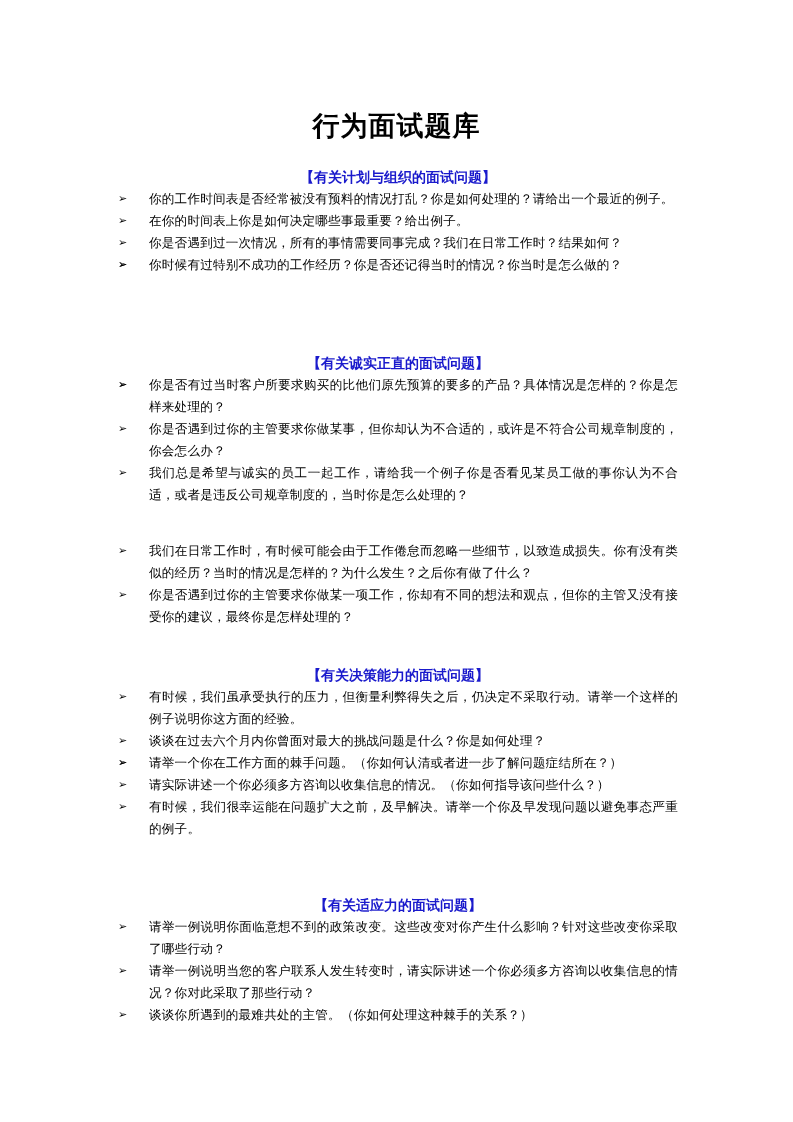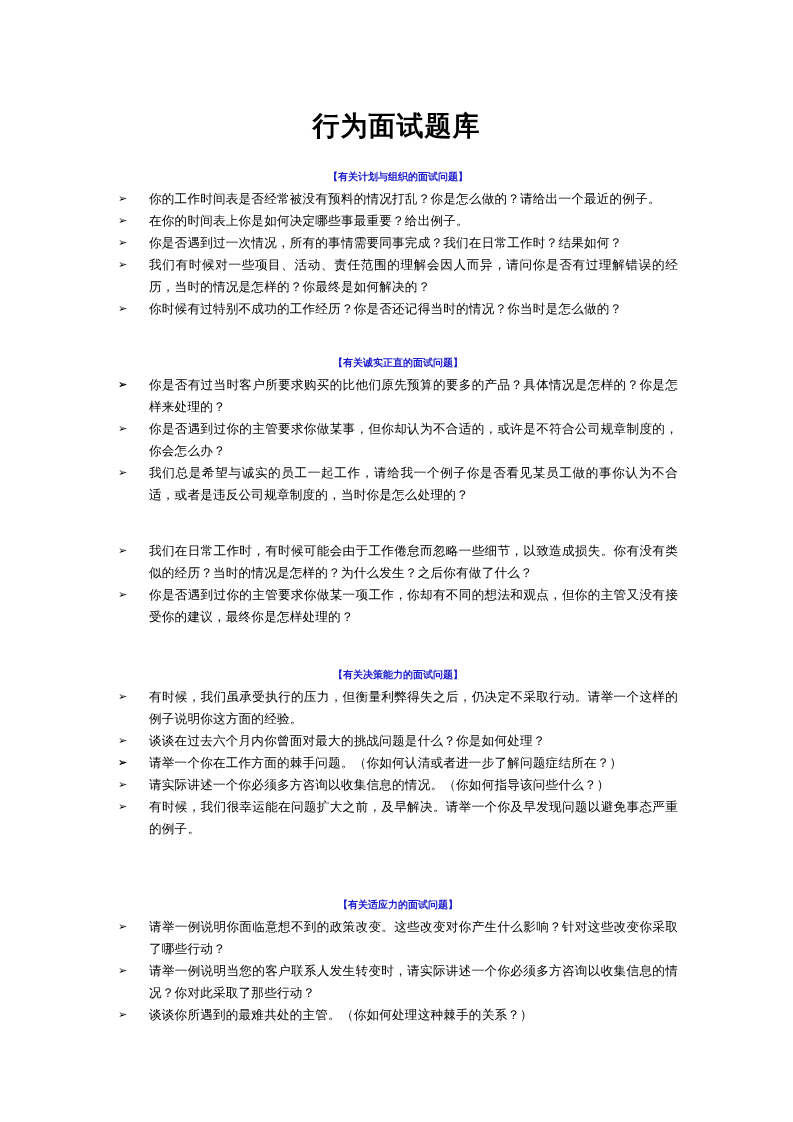--- a/index.html
+++ b/index.html
@@ -5,40 +5,40 @@
     html, body { margin: 0; padding: 0; background: #ffffff; }
     body { width: 793px; height: 1122px; position: relative; overflow: hidden;
            font-family: "DejaVu Serif", "Liberation Serif", serif; color: #000; }
     .page { position: absolute; left: 0; top: 8px; width: 793px; height: 794px; padding-left: 48px; }
     .title { position: absolute; top: 98px; left: 0; width: 793px; text-align: center;
              font-family: "DejaVu Sans", "Liberation Sans", sans-serif; font-weight: bold;
              font-size: 27px; letter-spacing: 1px; line-height: 40px; }
     .section { position: absolute; left: 118px; width: 560px; }
     .section-heading { text-align: center; color: #1a1acc; font-weight: bold;
                        font-family: "DejaVu Sans", "Liberation Sans", sans-serif;
-                       font-size: 10px; line-height: 22px; height: 22px; }
+                       font-size: 14px; line-height: 22px; height: 22px; }
     ul.q { list-style: none; margin: 0; padding: 0; }
     ul.q li { position: relative; padding-left: 31px; font-size: 12.6px; line-height: 22px;
               text-align: justify; letter-spacing: 0.2px; }
     .bullet { position: absolute; left: 0; top: 0; width: 14px; font-size: 11px;
               font-family: "DejaVu Sans", sans-serif; }
   </style>
 </head>
 <body>
 
 <div class="page">
   <div class="title">行为面试题库</div>
 
   <div class="section" style="top:158px">
     <div class="section-heading">【有关计划与组织的面试问题】</div>
     <ul class="q">
-      <li><span class="bullet">➢</span><span>你的工作时间表是否经常被没有预料的情况打乱？你是怎么做的？请给出一个最近的例子。</span></li>
+      <li><span class="bullet">➢</span><span>你的工作时间表是否经常被没有预料的情况打乱？你是如何处理的？请给出一个最近的例子。</span></li>
       <li><span class="bullet">➢</span><span>在你的时间表上你是如何决定哪些事最重要？给出例子。</span></li>
       <li><span class="bullet">➢</span><span>你是否遇到过一次情况，所有的事情需要同事完成？我们在日常工作时？结果如何？</span></li>
-      <li><span class="bullet">➢</span><span>我们有时候对一些项目、活动、责任范围的理解会因人而异，请问你是否有过理解错误的经历，当时的情况是怎样的？你最终是如何解决的？</span></li>
+      <li><span class="bullet">➢</span></li>
       <li><span class="bullet">➢</span><span>你时候有过特别不成功的工作经历？你是否还记得当时的情况？你当时是怎么做的？</span></li>
     </ul>
   </div>
 
   <div class="section" style="top:344px">
     <div class="section-heading">【有关诚实正直的面试问题】</div>
     <ul class="q">
       <li><span class="bullet">➢</span></li>
       <li><span class="bullet">➢</span><span>你是否有过当时客户所要求购买的比他们原先预算的要多的产品？具体情况是怎样的？你是怎样来处理的？</span></li>
       <li><span class="bullet">➢</span><span>你是否遇到过你的主管要求你做某事，但你却认为不合适的，或许是不符合公司规章制度的，你会怎么办？</span></li>

